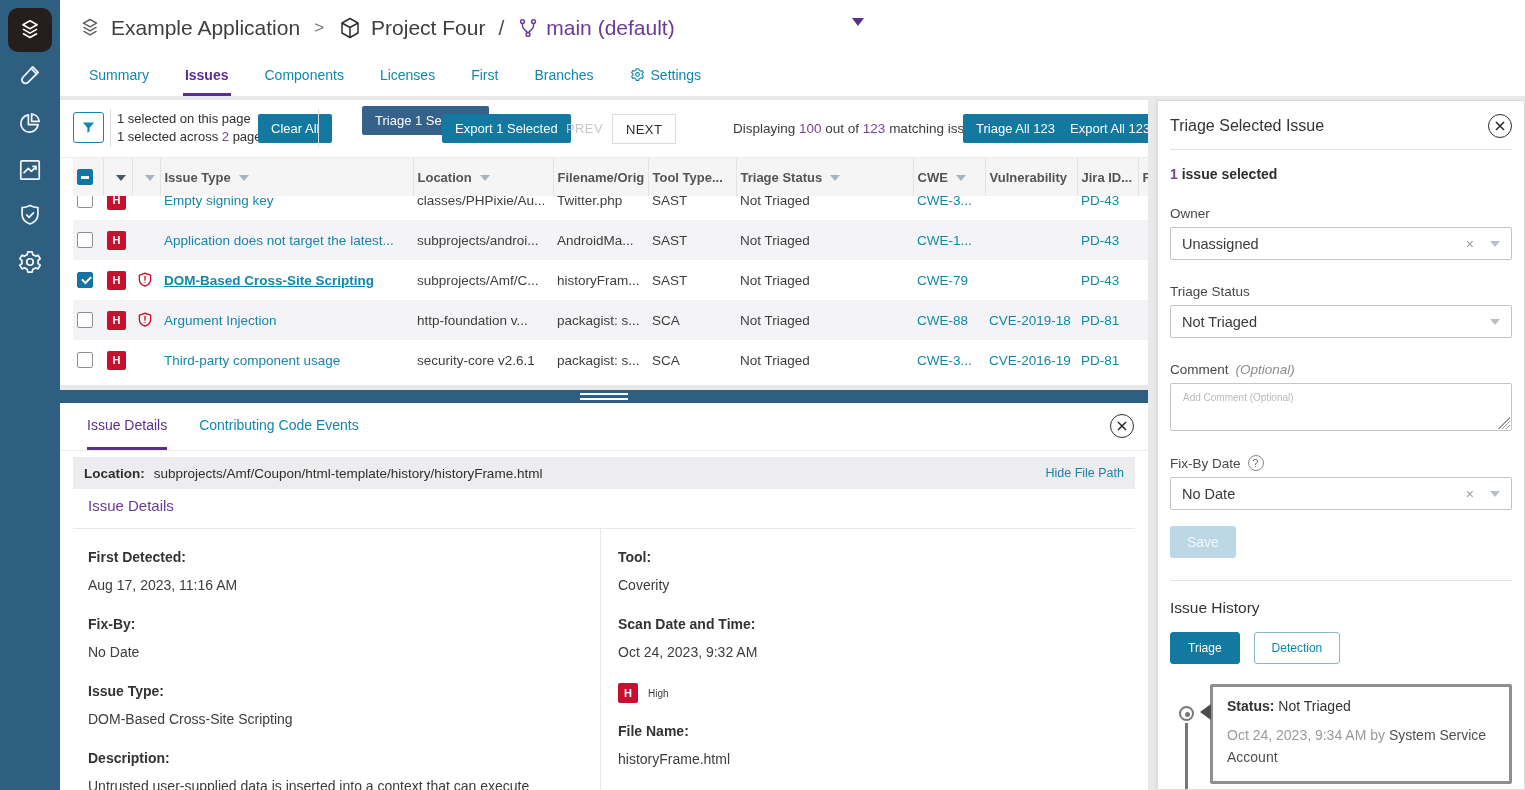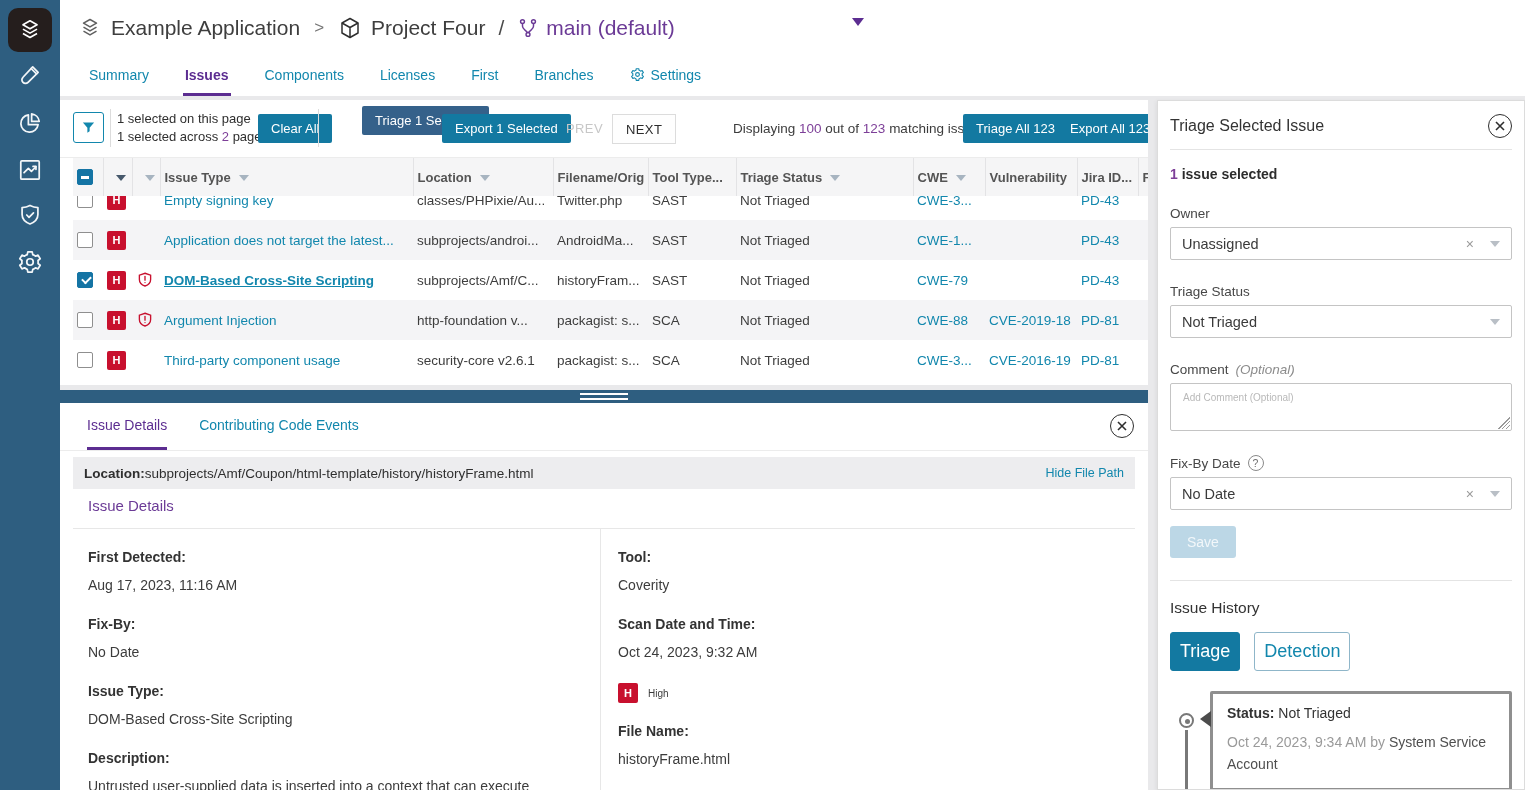--- a/index.html
+++ b/index.html
@@ -85,21 +85,21 @@
 
   
   .details-card { position:absolute; left:0; top:307px; width:1088px; height:387px; background:#fff; overflow:hidden; }
   .dtabs { position:relative; height:48px; border-bottom:1px solid #ececec; display:flex; align-items:stretch; padding-left:27px; }
   .dtab { font-size:14px; color:#1287ad; display:flex; align-items:center; margin-right:32px; border-bottom:3px solid transparent; cursor:pointer; }
   .dtab.active { color:#5c2d91; border-bottom-color:#5c2d91; }
   .close-circ { width:24px; height:24px; border:1.6px solid #2e2e2e; border-radius:50%; display:flex; align-items:center; justify-content:center; color:#2e2e2e; cursor:pointer; background:#fff; }
   .close-circ svg { width:10px; height:10px; }
   .dtabs .close-circ { position:absolute; right:14px; top:11px; }
   .loc-bar { position:absolute; left:13px; top:54px; width:1062px; height:32px; background:#ededef; display:flex; align-items:center; padding:0 11px; font-size:13.5px; color:#2f2f2f; }
-  .loc-label { font-weight:bold; }
+  .loc-label { font-weight:bold; margin-right:9px; }
   .loc-spacer { flex:1; }
   .hide-path { font-size:12.5px; color:#1287ad; cursor:pointer; text-decoration:none; }
   .dsec-title { position:absolute; left:28px; top:94px; font-size:15px; color:#6b3a96; }
   .fields { position:absolute; left:13px; top:125px; width:1062px; height:262px; border-top:1px solid #e7e7e7; }
   .fcol { position:absolute; top:0; height:262px; padding:20px 0 16px 15px; }
   .fcol.left { left:0; width:527px; }
   .fcol.right { left:527px; width:535px; border-left:1px solid #e7e7e7; padding-left:17px; }
   .fld { margin-bottom:20px; }
   .fld-label { font-size:14px; font-weight:bold; color:#333; line-height:17px; }
   .fld-value { font-size:14px; color:#3c3c3c; line-height:21px; margin-top:9px; max-width:470px; }
@@ -122,21 +122,21 @@
   .sel-caret { width:0; height:0; border-left:5px solid transparent; border-right:5px solid transparent; border-top:6px solid #b9bfc6; }
   .tp-textarea-wrap { position:relative; margin-top:6px; }
   textarea.tp-comment { width:100%; height:48px; border:1px solid #c4c4c4; border-radius:2px; padding:8px 12px; font-family:inherit; font-size:10px; color:#3a3a3a; resize:none; display:block; }
   textarea.tp-comment::placeholder { color:#b9b9b9; }
   .resize-grip { position:absolute; right:2px; bottom:2px; width:12px; height:12px; pointer-events:none;
     background:linear-gradient(135deg, transparent 0 50%, #9a9a9a 50% 55%, transparent 55% 65%, #9a9a9a 65% 70%, transparent 70% 80%, #9a9a9a 80% 85%, transparent 85%); }
   .btn-save { margin-top:16px; background:#bcd7e6; color:#f2f7fa; border:none; border-radius:3px; font-size:14px; font-family:inherit; padding:8px 17px; cursor:default; }
   .tp-rule2 { border:none; border-top:1px solid #e4e4e4; margin-top:22px; }
   .hist-title { margin-top:18px; font-size:15.5px; color:#333; }
   .hist-btns { margin-top:15px; display:flex; gap:14px; }
-  .hbtn { border-radius:3px; font-size:18px; font-family:inherit; padding:8px 9px; cursor:pointer; }
+  .hbtn { border-radius:3px; font-size:12px; font-family:inherit; padding:8px 17px; cursor:pointer; }
   .hbtn.fill { background:#1379a1; color:#fff; border:1px solid #1379a1; }
   .hbtn.outline { background:#fff; color:#1287ad; border:1px solid #8fb6c9; }
   .timeline { position:relative; margin-top:20px; height:200px; }
   .tl-circle { position:absolute; left:9px; top:22px; width:15px; height:15px; border:2px solid #787878; border-radius:50%; background:#fff; }
   .tl-circle::after { content:""; position:absolute; left:3.5px; top:3.5px; width:5px; height:5px; border-radius:50%; background:#787878; }
   .tl-line { position:absolute; left:15px; top:39px; width:3px; height:170px; background:#787878; }
   .tl-card { position:relative; margin-left:40px; border:3px solid #8f8f8f; border-radius:2px; background:#fff; padding:11px 14px 13px; }
   .tl-arrow { position:absolute; left:-13px; top:17px; width:0; height:0; border-top:8px solid transparent; border-bottom:8px solid transparent; border-right:11px solid #4c4c4c; }
   .tl-status { font-size:14px; color:#333; }
   .tl-status b { font-weight:bold; }

